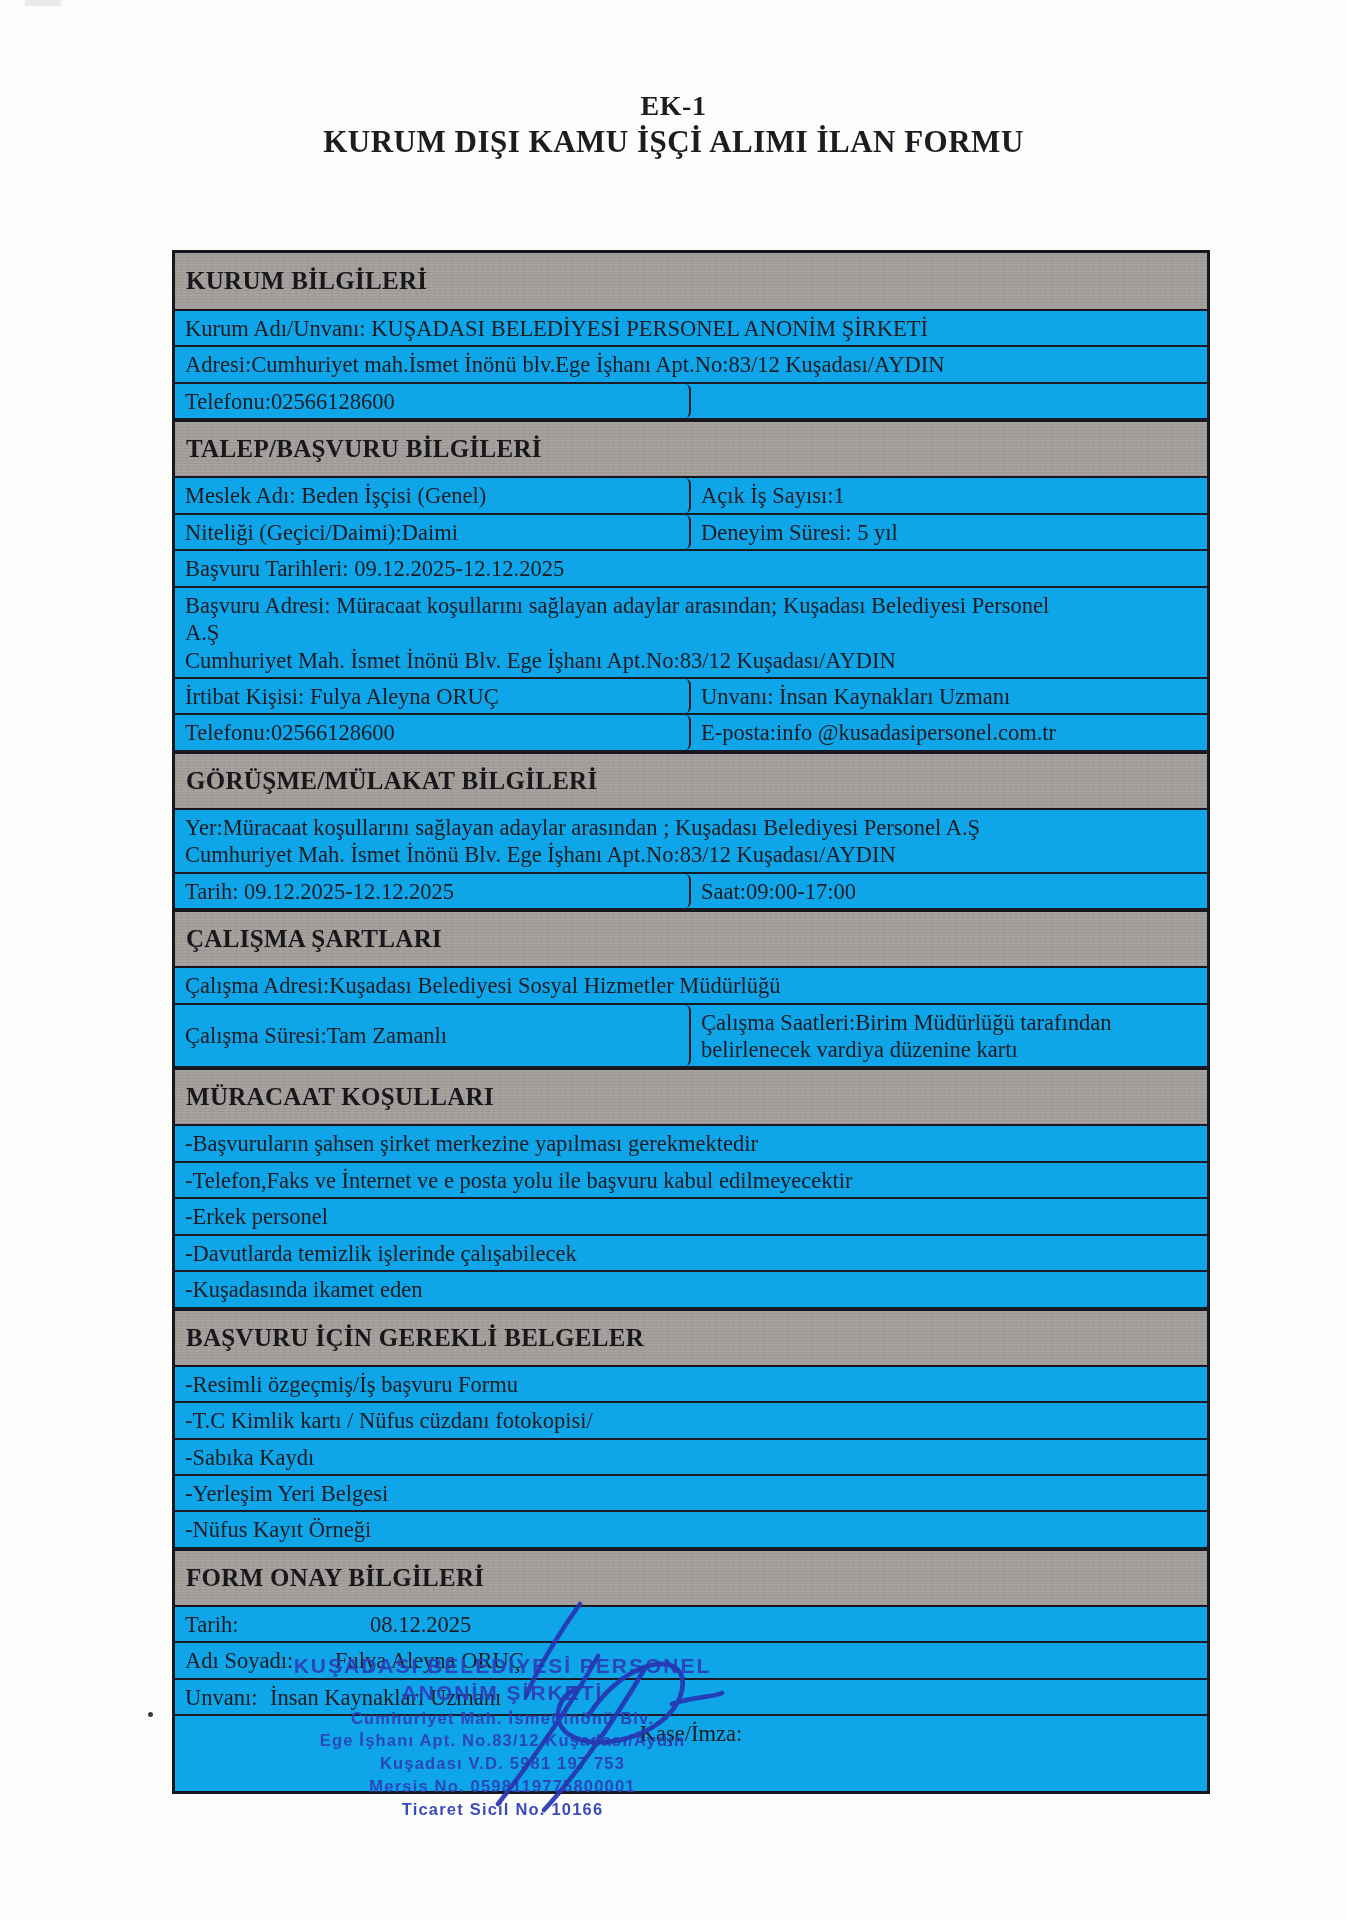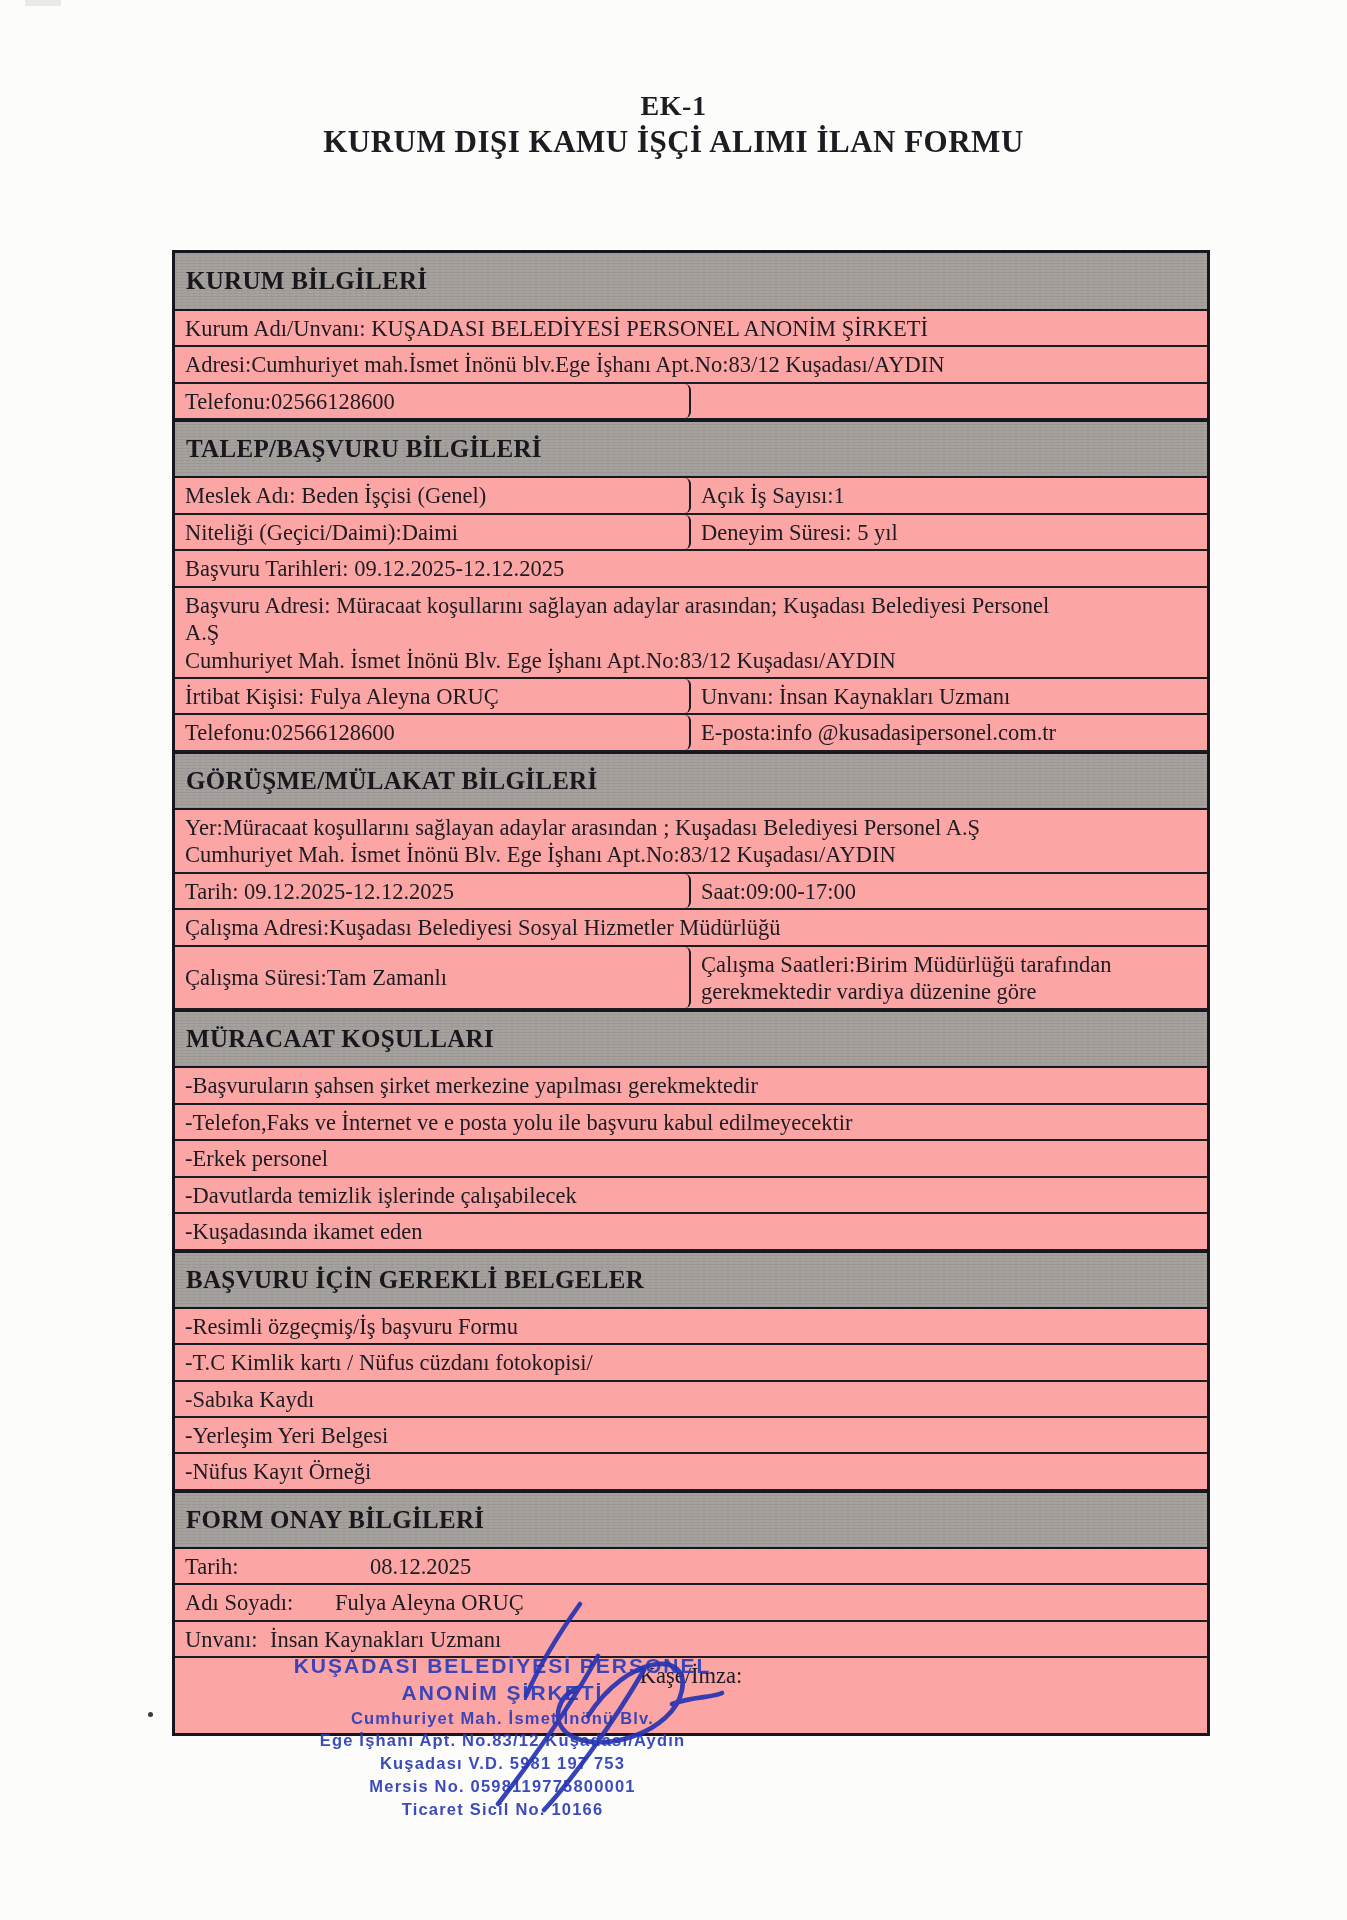--- a/index.html
+++ b/index.html
@@ -47,21 +47,21 @@
     letter-spacing: 0.3px;
     color: #17171c;
   }
   .doc-table > .sec-h:first-child { border-top: none; }
   .row {
     display: flex;
     align-items: stretch;
     border-bottom: 2px solid #1b1b24;
     font-size: 22.5px;
     line-height: 1.22;
-    background: #fca5a5;
+    background: #0ea5e9;
   }
   .row:last-child { border-bottom: none; }
   .cell {
     padding: 4px 10px 3px 10px;
     display: flex;
     flex-direction: column;
     justify-content: center;
   }
   .cell.full { width: 100%; }
   .cell.half { width: 50%; }
@@ -174,26 +174,27 @@
       <div class="cell full">
         <div>Yer:Müracaat koşullarını sağlayan adaylar arasından ; Kuşadası Belediyesi Personel A.Ş</div>
         <div>Cumhuriyet Mah. İsmet İnönü Blv. Ege İşhanı Apt.No:83/12 Kuşadası/AYDIN</div>
       </div>
     </div>
     <div class="row h36">
       <div class="cell half divider">Tarih: 09.12.2025-12.12.2025</div>
       <div class="cell half">Saat:09:00-17:00</div>
     </div>
 
+    <div class="sec-h">ÇALIŞMA ŞARTLARI</div>
     <div class="row h36">
       <div class="cell full">Çalışma Adresi:Kuşadası Belediyesi Sosyal Hizmetler Müdürlüğü</div>
     </div>
     <div class="row h60">
       <div class="cell half divider">Çalışma Süresi:Tam Zamanlı</div>
-      <div class="cell half">Çalışma Saatleri:Birim Müdürlüğü tarafından gerekmektedir vardiya düzenine göre</div>
+      <div class="cell half">Çalışma Saatleri:Birim Müdürlüğü tarafından belirlenecek vardiya düzenine kartı</div>
     </div>
 
     <div class="sec-h">MÜRACAAT KOŞULLARI</div>
     <div class="row h31">
       <div class="cell full">-Başvuruların şahsen şirket merkezine yapılması gerekmektedir</div>
     </div>
     <div class="row h31">
       <div class="cell full">-Telefon,Faks ve İnternet ve e posta yolu ile başvuru kabul edilmeyecektir</div>
     </div>
     <div class="row h31">

